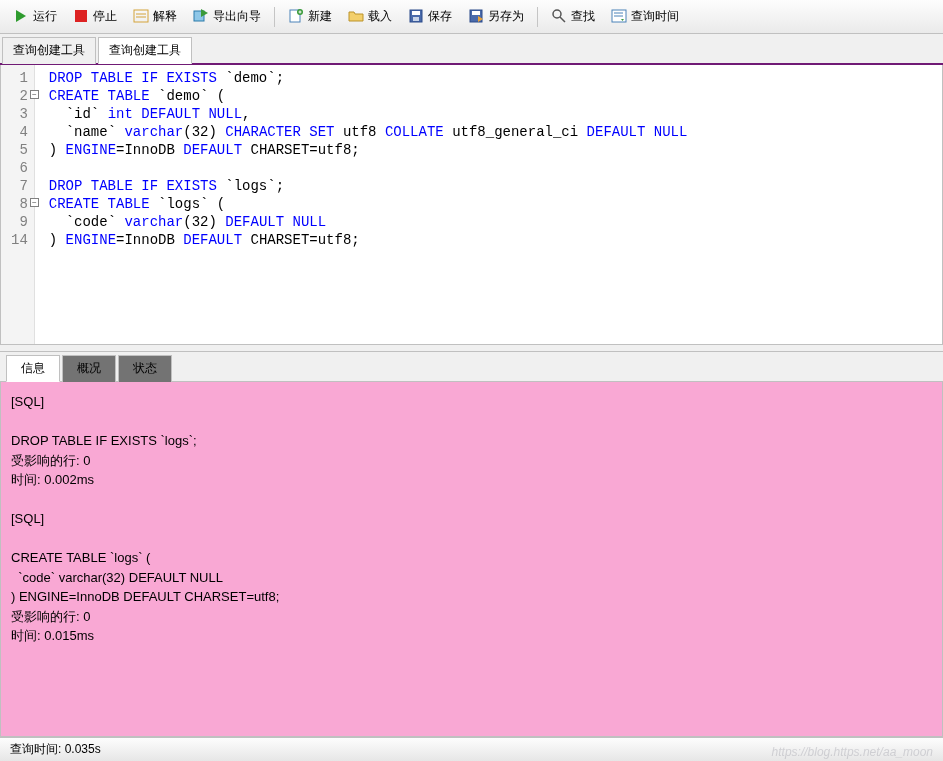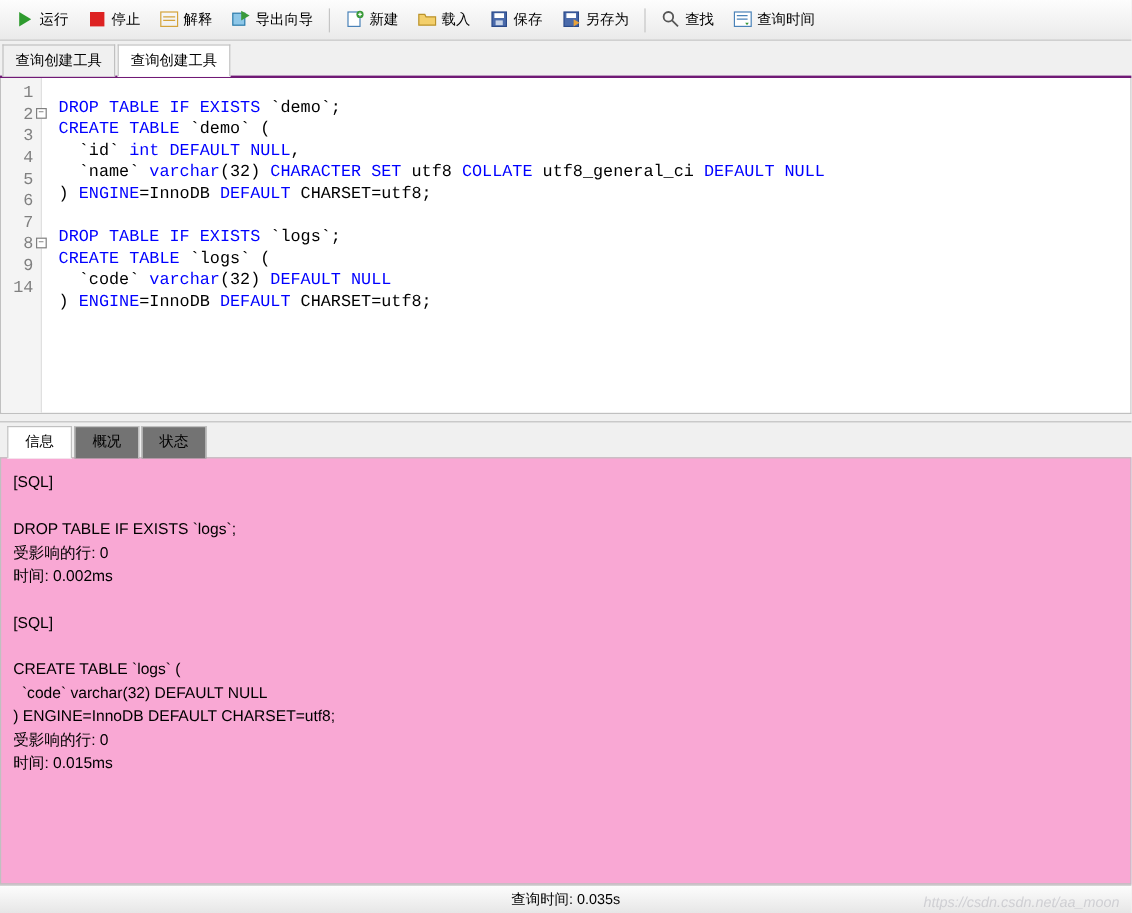--- a/index.html
+++ b/index.html
@@ -85,21 +85,21 @@
   background: #fff;
   font-size: 8px;
   line-height: 7px;
   text-align: center;
   color: #555;
   cursor: pointer;
 }
 .code {
   font-family: Consolas, "Courier New", monospace;
   font-size: 14px;
-  padding: 16px 6px 4px 14px;
+  padding: 4px 6px 4px 14px;
   flex: 1;
   white-space: pre;
 }
 .code-line { height: 18px; line-height: 18px; }
 .kw { color: #0000ff; }
 .str { color: #000; }
 
 .output-tabs {
   background: #f0f0f0;
   border-top: 1px solid #c0c0c0;
@@ -133,21 +133,21 @@
 .output-pane::-webkit-scrollbar { width: 17px; }
 .output-pane::-webkit-scrollbar-track { background: #f0f0f0; border-left:1px solid #ddd; }
 .output-pane::-webkit-scrollbar-thumb { background: #c2c2c2; border:1px solid #a0a0a0; }
 
 .statusbar {
   background: linear-gradient(#fdfdfd,#e6e6e6);
   border-top: 1px solid #c0c0c0;
   padding: 3px 10px;
   font-size: 12px;
   display: flex;
-  justify-content: center;
+  justify-content: flex-start;
   position: relative;
 }
 .watermark {
   position: absolute;
   right: 10px;
   bottom: 2px;
   color: rgba(150,150,160,0.35);
   font-size: 12px;
   font-style: italic;
 }
@@ -303,14 +303,14 @@
   `code` varchar(32) DEFAULT NULL
 ) ENGINE=InnoDB DEFAULT CHARSET=utf8;
 受影响的行: 0
 时间: 0.015ms
 </div>
 
 <div class="statusbar">
   <span>
     <span>查询时间: </span><span>0.035s</span>
   </span>
-  <span class="watermark">https://csdn.csdn.net/aa_moon</span>
+  <span class="watermark">https://blog.https.net/aa_moon</span>
 </div>
 
 </body></html>

